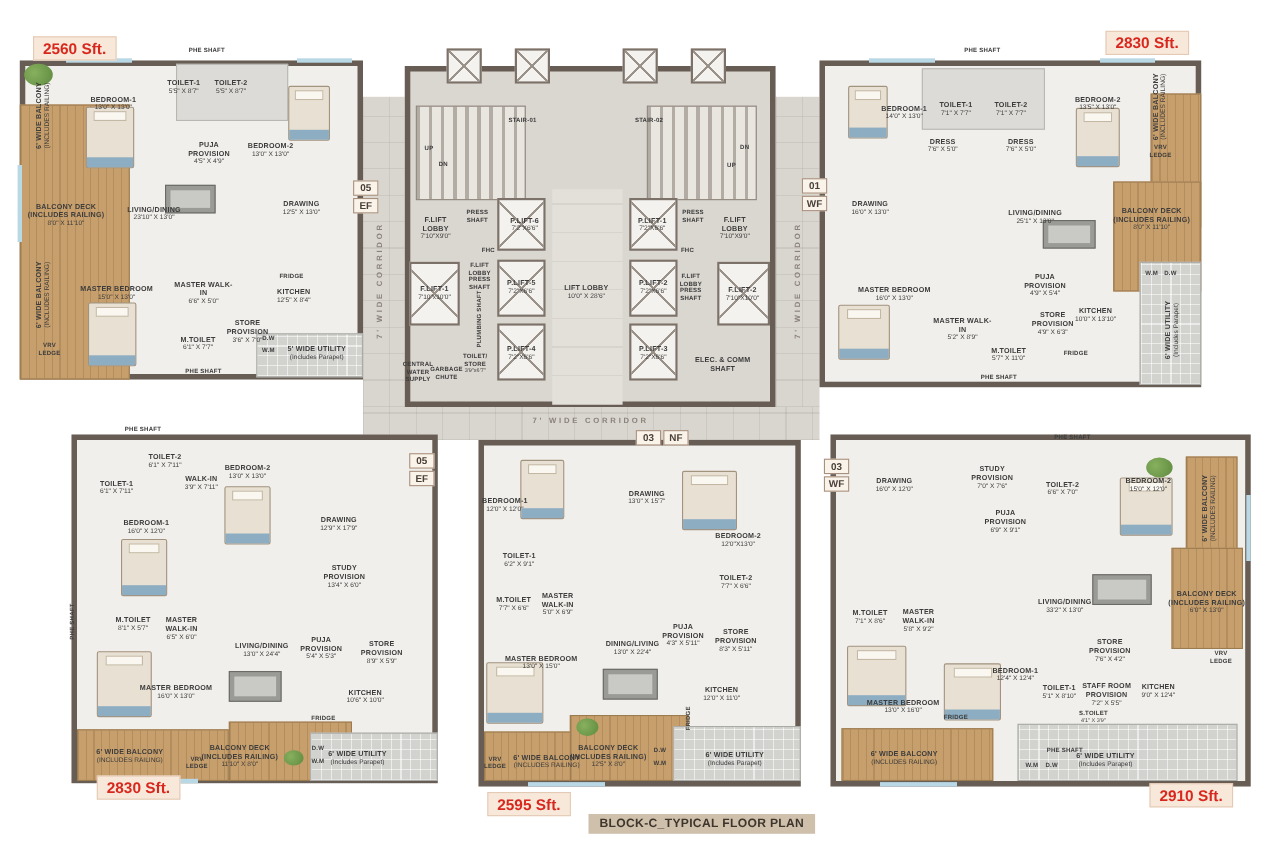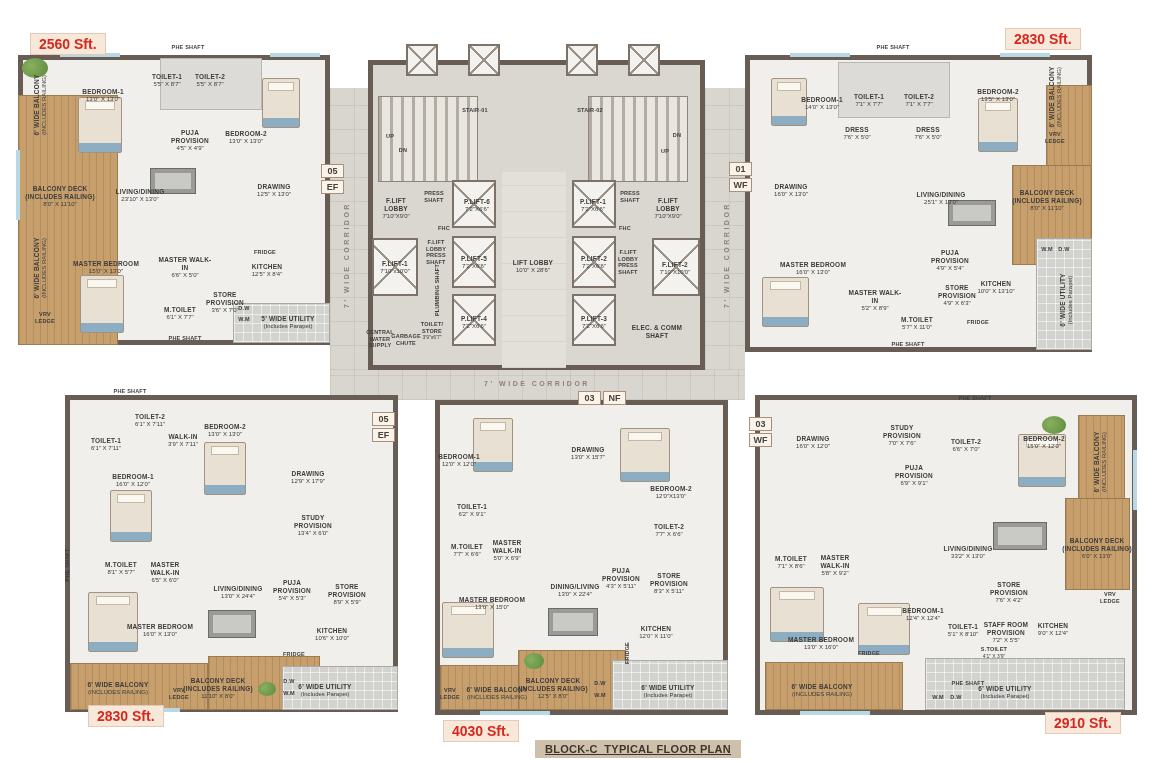--- a/index.html
+++ b/index.html
@@ -48,21 +48,21 @@
   
   .badge{position:absolute;display:flex;gap:2px;z-index:8;}
   .badge.col{flex-direction:column;}
   .badge .chip{background:#faf3ea;border:1px solid #a8907e;color:#4a403a;font-size:9px;font-weight:bold;
     padding:1px 3px;text-align:center;min-width:15px;}
   
   .area{position:absolute;background:#f8e8da;border:1px solid #e4cab5;color:#d8281e;font-size:14px;
     font-weight:bold;padding:2px 8px;z-index:8;}
   
   .caption{position:absolute;background:#cfc0ac;color:#3e352c;font-size:11px;font-weight:bold;
-    padding:3px 10px;letter-spacing:.3px;z-index:8;text-decoration:underline;}
+    padding:3px 10px;letter-spacing:.3px;z-index:8;}
 </style>
 </head>
 <body>
 
 <div id="plan-canvas">
   <div class="caption" style="left:535px;top:740px;">BLOCK-C_TYPICAL FLOOR PLAN</div>
 <div class="z z-marble" style="left: 330px; top: 88px; width: 38px; height: 282px;"></div>
     <div class="z z-marble" style="left: 705px; top: 88px; width: 40px; height: 282px;"></div>
     <div class="z z-marble" style="left: 330px; top: 370px; width: 415px; height: 30px;"></div>
     <div class="z-wall" style="left: 18px; top: 55px; width: 312px; height: 290px; position: absolute;"></div>
@@ -671,15 +671,15 @@
       <span class="chip">03</span>
       <span class="chip">NF</span>
     </div>
     <div class="badge col" style="left: 749px; top: 417px;">
       <span class="chip">03</span>
       <span class="chip">WF</span>
     </div>
     <div class="area" style="left: 30px; top: 33px;">2560 Sft.</div>
     <div class="area" style="left: 1005px; top: 28px;">2830 Sft.</div>
     <div class="area" style="left: 88px; top: 705px;">2830 Sft.</div>
-    <div class="area" style="left: 443px; top: 720px;">4030 Sft.</div>
+    <div class="area" style="left: 443px; top: 720px;">2595 Sft.</div>
     <div class="area" style="left: 1045px; top: 712px;">2910 Sft.</div>
   </div>
 
 </body></html>

